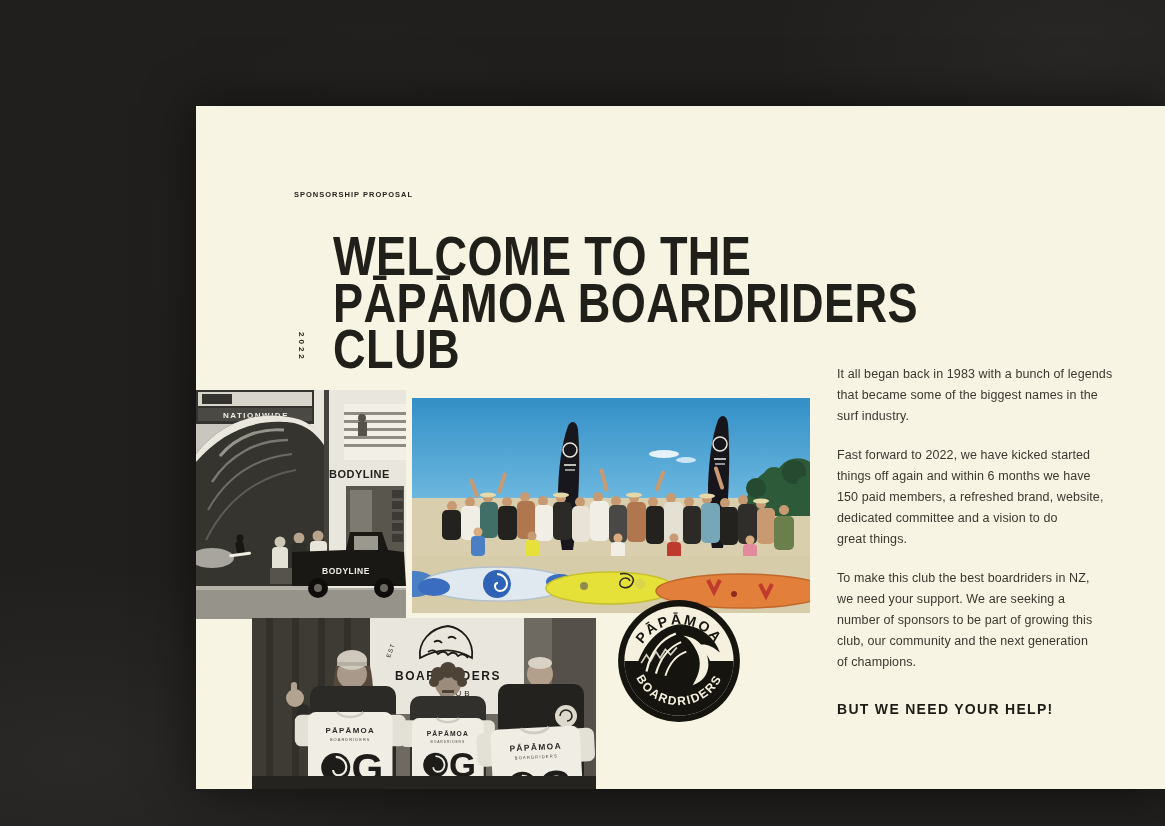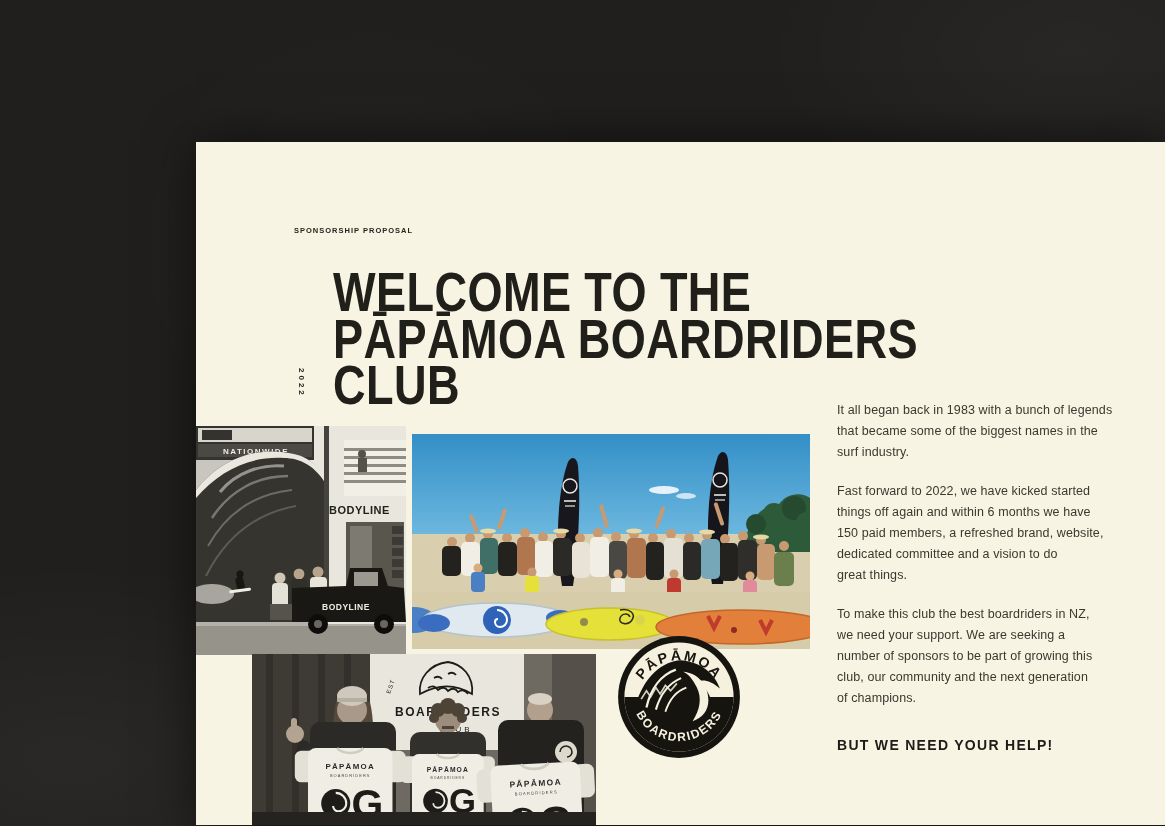--- a/index.html
+++ b/index.html
@@ -8,21 +8,21 @@
     font-family:"Liberation Sans",sans-serif;
     background:
       radial-gradient(620px 320px at 6% 92%, rgba(255,255,255,.045), transparent 62%),
       radial-gradient(520px 280px at 92% 6%, rgba(255,255,255,.035), transparent 60%),
       radial-gradient(420px 420px at 32% 30%, rgba(255,255,255,.02), transparent 60%),
       radial-gradient(300px 200px at 70% 75%, rgba(255,255,255,.025), transparent 60%),
       #201f1d;
   }
   .page{
     position:absolute;left:196px;top:106px;width:969px;height:683px;
-    background:#f8f4e3;box-shadow:0 0 46px rgba(0,0,0,.55);margin-top:36px;
+    background:#f8f4e3;box-shadow:0 0 46px rgba(0,0,0,.55);
   }
   .kicker{
     position:absolute;left:98px;top:84px;
     font-size:7.5px;font-weight:bold;letter-spacing:1px;color:#25241f;
   }
   .heading{
     position:absolute;left:137px;top:127px;margin:0;
     font-size:55px;line-height:46.5px;font-weight:800;color:#201f1a;
     letter-spacing:.5px;white-space:nowrap;
     transform:scaleX(.82);transform-origin:left top;

